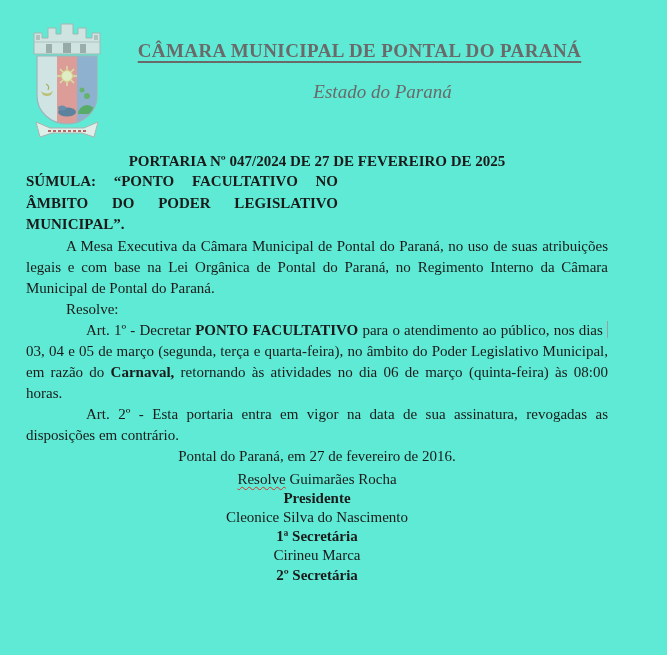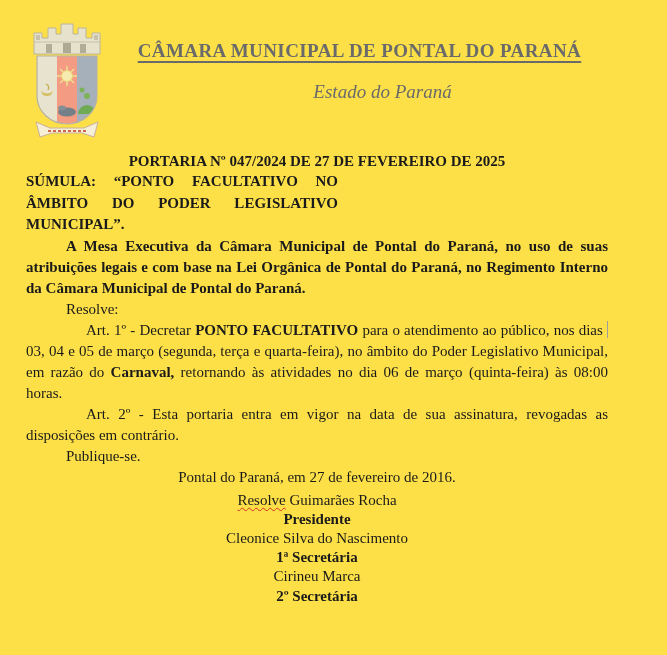--- a/index.html
+++ b/index.html
@@ -1,39 +1,39 @@
 <!DOCTYPE html>
 <html><head>
 <meta charset="utf-8">
 <style>
   html,body{margin:0;padding:0;background:#ffffff;}
   body{width:667px;height:655px;overflow:hidden;
        font-family:"Liberation Serif", serif;color:#1a1a1a;}
-  .page{position:relative;width:667px;height:655px;background:#fde047;}
+  .page{position:relative;width:667px;height:655px;background:#5eead4;}
 
   
   .logo{position:absolute;left:16px;top:12px;width:102px;height:132px;}
   .header-text{position:absolute;left:122px;top:38px;right:24px;
                text-align:center;color:#6a6a6a;}
   .org-name{display:block;margin:0 46px 0 0;font-size:19px;font-weight:bold;
             letter-spacing:.4px;line-height:26px;
             text-decoration:underline;text-decoration-thickness:2px;
             text-underline-offset:4px;}
   .state-name{display:block;margin-top:17px;font-size:19px;font-style:italic;
               line-height:22px;}
 
   
   .main{position:absolute;left:0;top:0;width:632px;box-sizing:border-box;
         padding:152px 24px 0 26px;font-size:15px;line-height:21px;
         text-align:justify;}
   .main p{margin:0;}
   .doc-title{font-size:15px;font-weight:bold;text-align:center;line-height:19px;}
   .sumula{width:312px;margin:22px 0 0 auto;font-weight:bold;
           text-align:justify;line-height:21.5px;}
-  .preamble{margin-top:7px;text-indent:40px;font-weight:bold;}
+  .preamble{margin-top:7px;text-indent:40px;}
   .resolve{margin-top:4px;text-indent:40px;}
   .art{margin-left:-20px;text-indent:60px;}
   .publish{text-indent:40px;}
   .bold{font-weight:bold;}
   .caret{display:inline-block;width:1px;height:17px;background:#9e9e9e;
          vertical-align:-3px;}
   .dateline{margin-top:16px;text-align:center;text-indent:0;}
   .signatures{margin-top:3px;text-align:center;line-height:19.2px;}
   .sig-name{display:block;}
   .sig-role{display:block;font-weight:bold;}
@@ -104,21 +104,20 @@
     <p class="sumula">SÚMULA: “PONTO FACULTATIVO NO ÂMBITO DO PODER LEGISLATIVO MUNICIPAL”.</p>
 
     <p class="preamble">A Mesa Executiva da Câmara Municipal de Pontal do Paraná, no uso de suas atribuições legais e com base na Lei Orgânica de Pontal do Paraná, no Regimento Interno da Câmara Municipal de Pontal do Paraná.</p>
 
     <p class="resolve">Resolve:</p>
 
     <p class="art"><span>Art. 1º - Decretar </span><span class="bold">PONTO FACULTATIVO</span><span> para o atendimento ao público, nos dias </span><span class="caret"></span><span>03, 04 e 05 de março (segunda, terça e quarta-feira), no âmbito do Poder Legislativo Municipal, em razão do </span><span class="bold">Carnaval,</span><span> retornando às atividades no dia 06 de março (quinta-feira) às 08:00 horas.</span></p>
 
     <p class="art">Art. 2º - Esta portaria entra em vigor na data de sua assinatura, revogadas as disposições em contrário.</p>
 
-    <p class="publish">Publique-se.</p>
 
     <p class="dateline">Pontal do Paraná, em 27 de fevereiro de 2016.</p>
 
     <div class="signatures">
       <span class="sig-name"><span class="squiggle">Resolve</span><span> Guimarães Rocha</span></span>
       <span class="sig-role">Presidente</span>
 
       <span class="sig-name">Cleonice Silva do Nascimento</span>
       <span class="sig-role">1ª Secretária</span>
 

